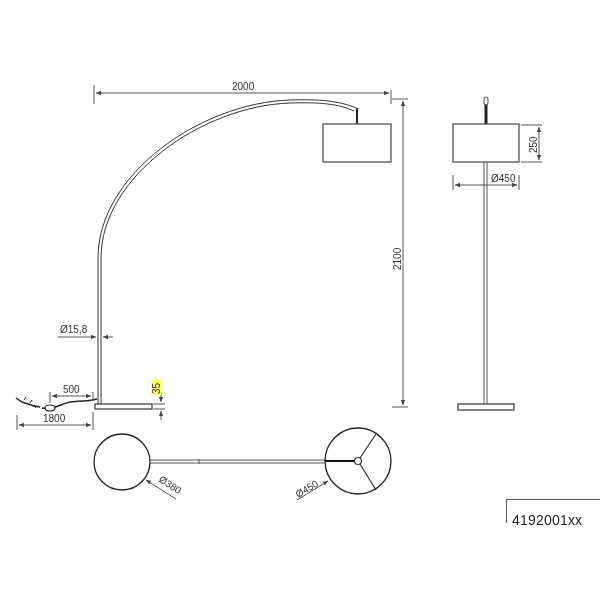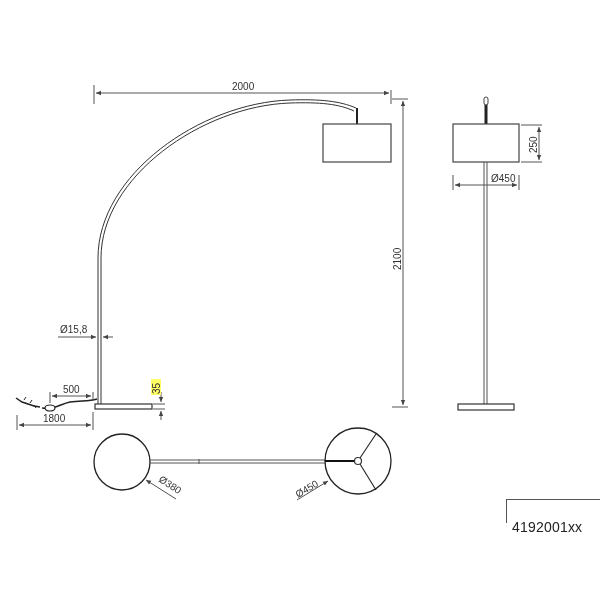--- a/index.html
+++ b/index.html
@@ -3,21 +3,21 @@
   <meta charset="utf-8">
   <style>
     html, body { margin: 0; padding: 0; background: #ffffff; }
     body { width: 600px; height: 600px; position: relative; overflow: hidden;
            font-family: "Liberation Sans", sans-serif; }
     svg { position: absolute; left: 0; top: 0; }
     .dim-text { font-family: "Liberation Sans", sans-serif; font-size: 10px; fill: #333; }
     .code-box { position: absolute; left: 506px; top: 499px; width: 94px; height: 24px;
                 border-left: 1.5px solid #555; border-top: 1.5px solid #555; box-sizing: border-box;
                 font-family: "Liberation Sans", sans-serif; font-size: 14px; color: #222;
-                padding: 19px 0 0 5px; letter-spacing: 0.2px; }
+                padding: 12px 0 0 5px; letter-spacing: 0.2px; }
   </style>
 </head>
 <body>
 
 <svg width="600" height="600" viewBox="0 0 600 600">
   <defs>
     <marker id="arr" markerWidth="6" markerHeight="6" refX="5" refY="3" orient="auto-start-reverse">
       <path d="M0,0.8 L5,3 L0,5.2 Z" fill="#444"></path>
     </marker>
   </defs>

